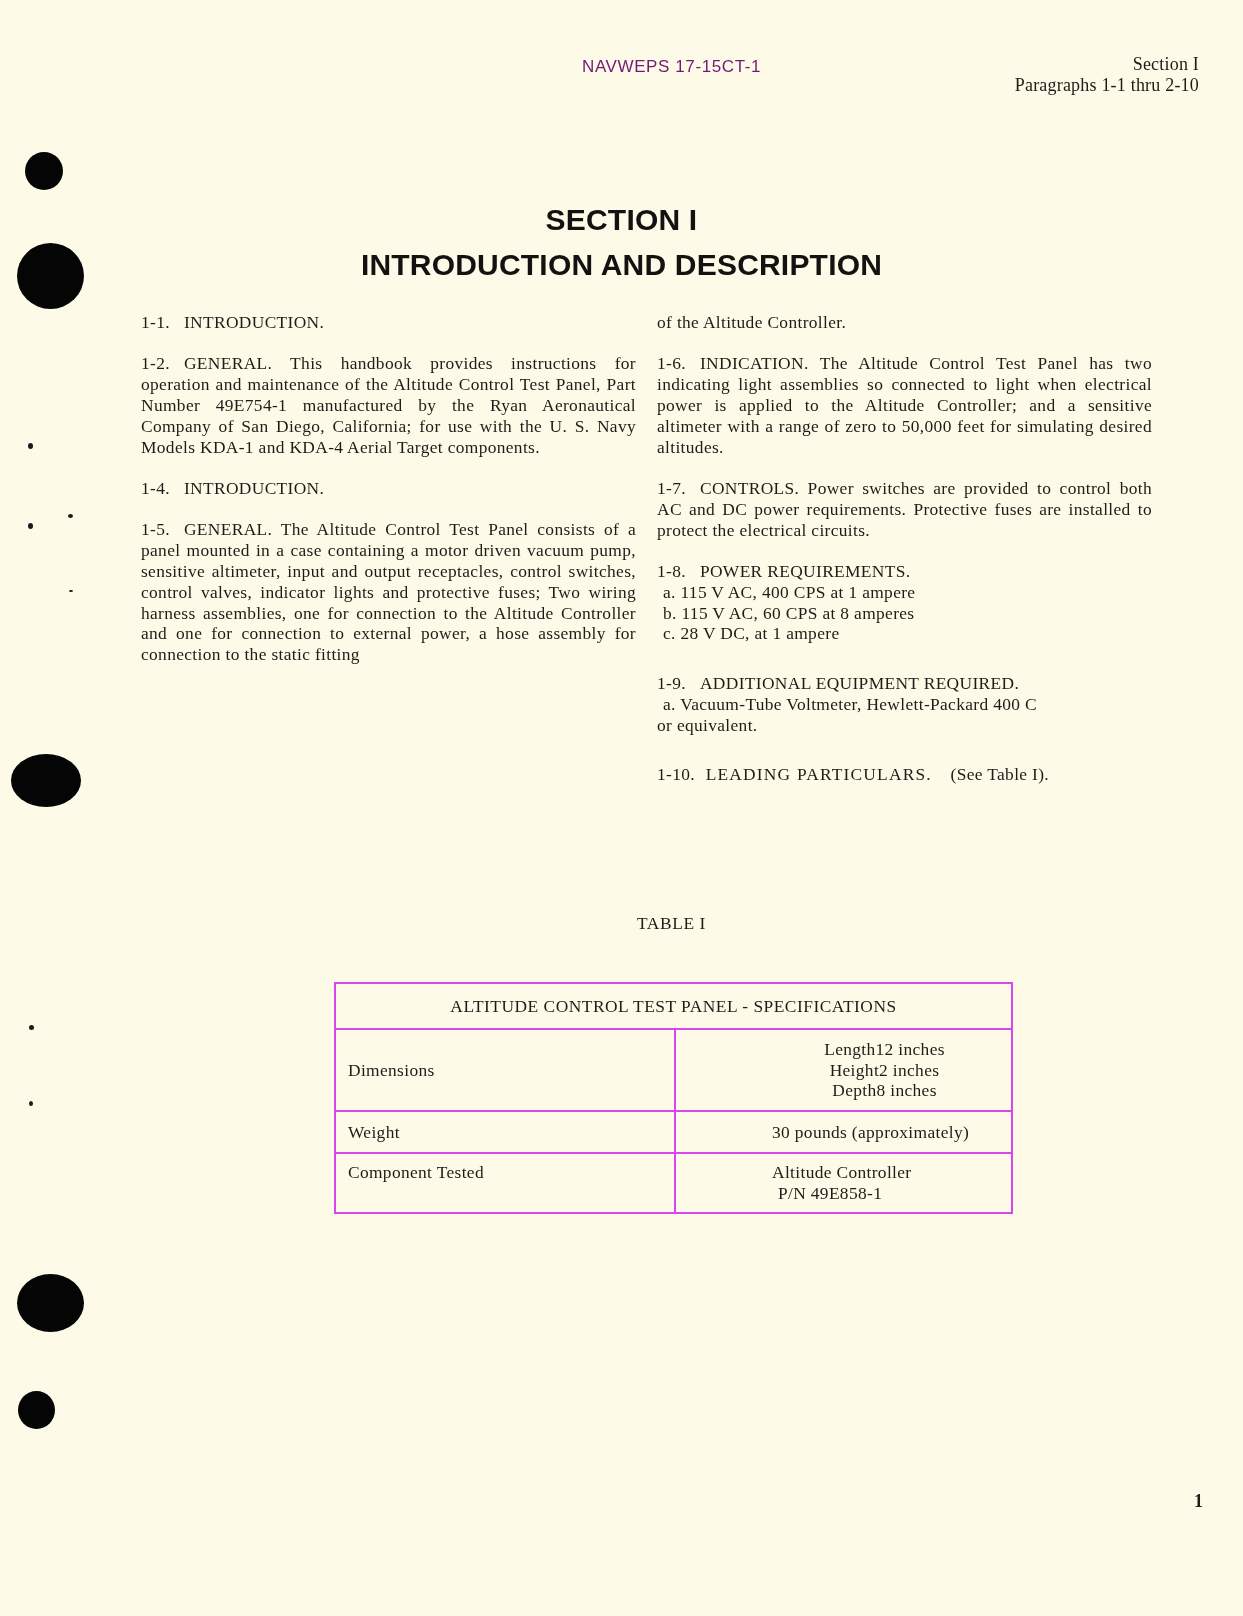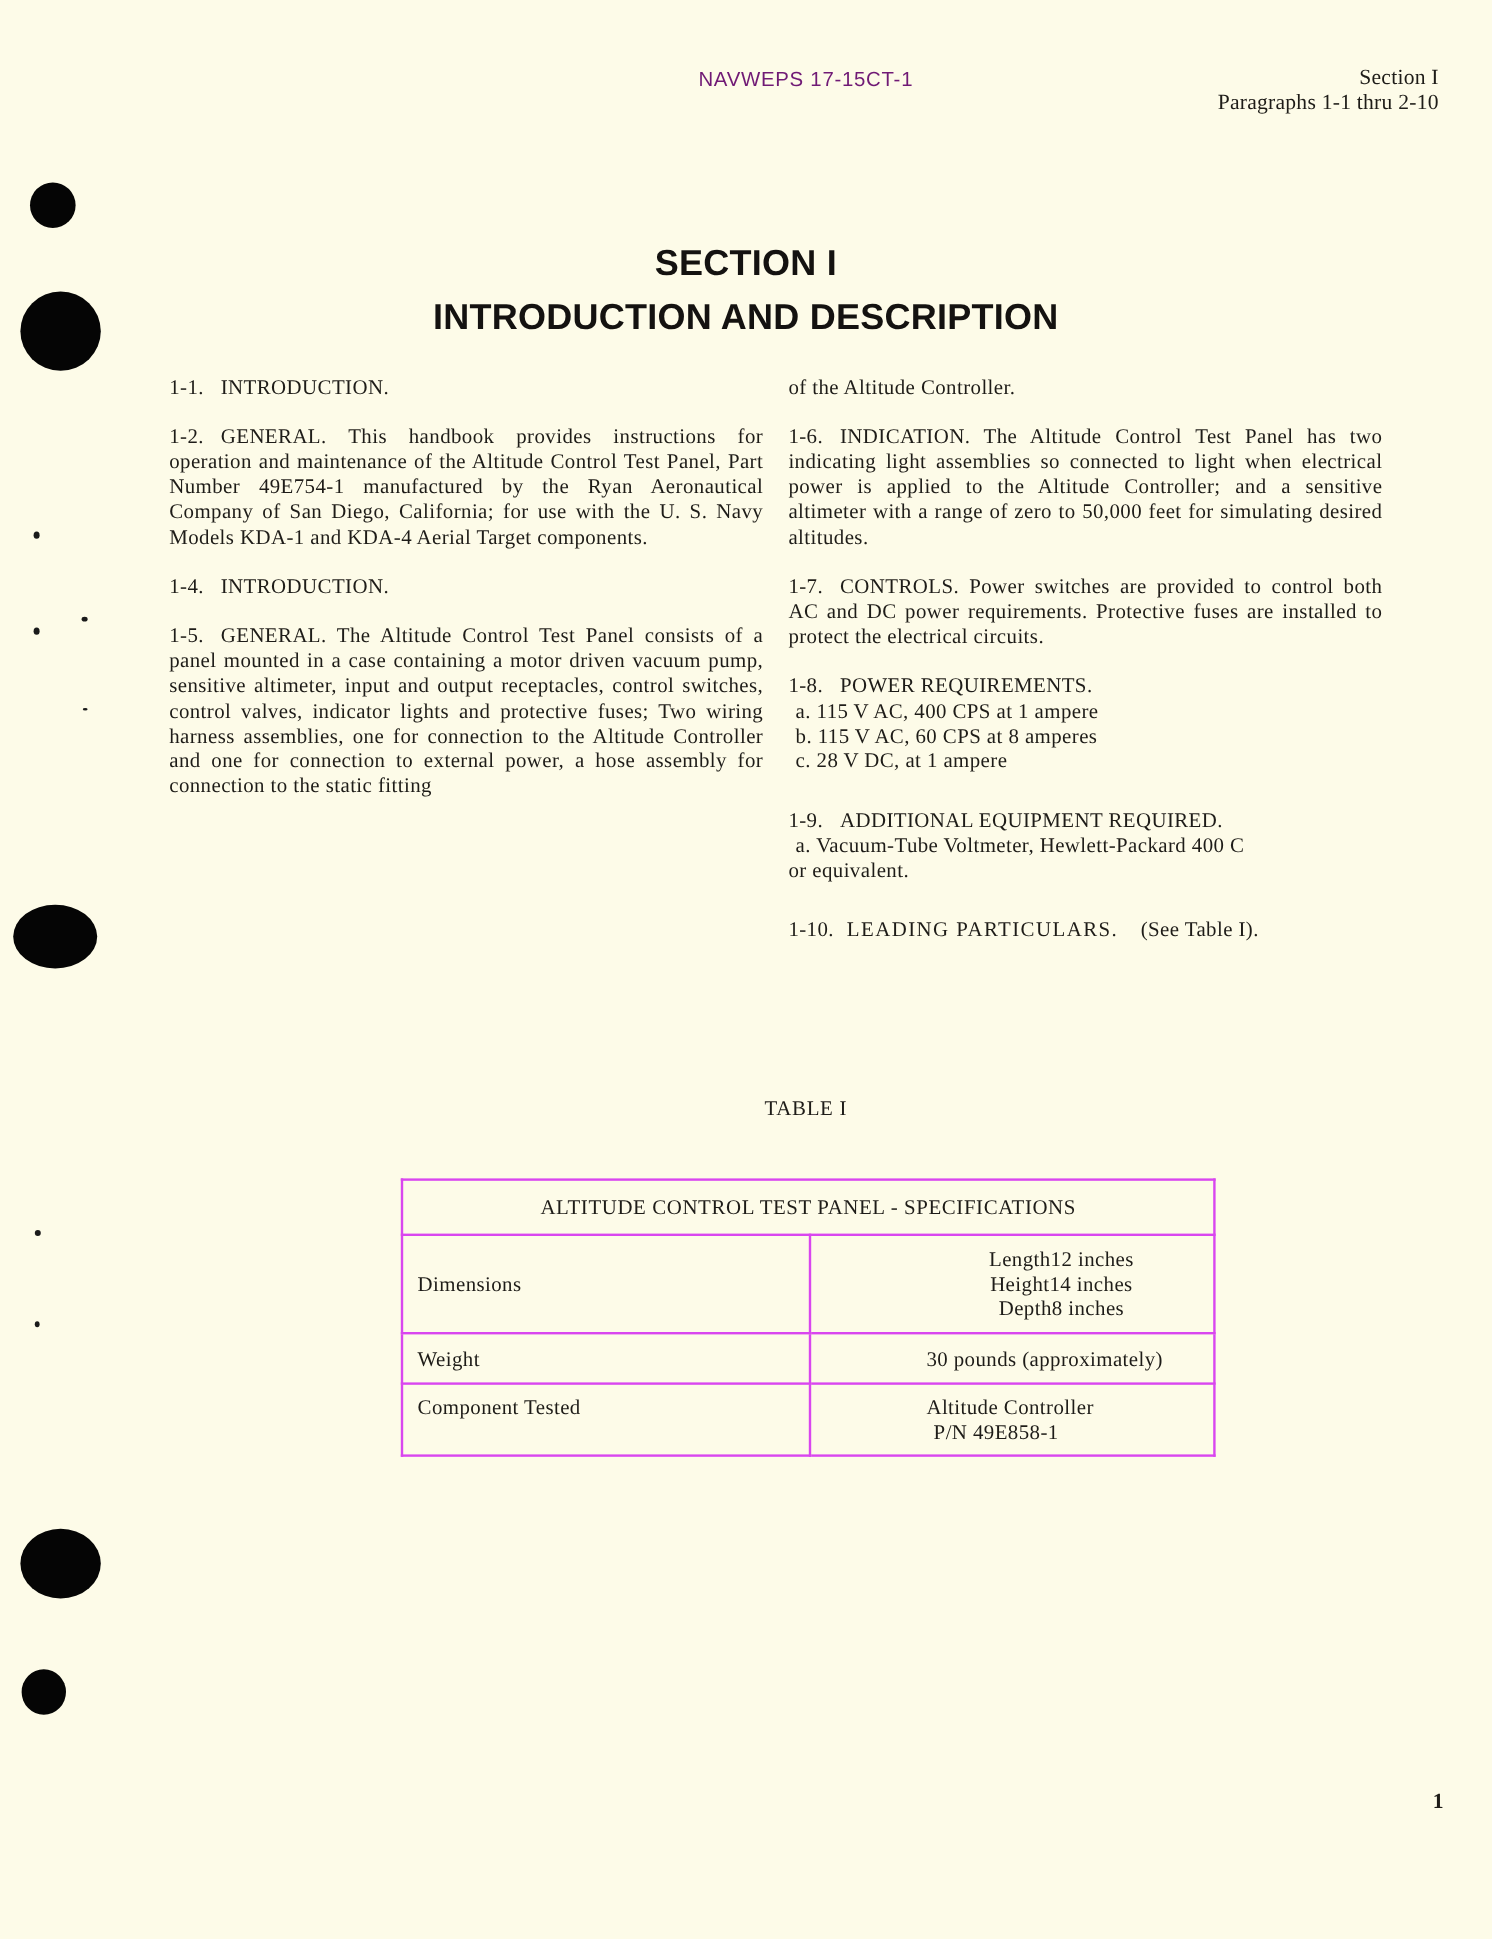--- a/index.html
+++ b/index.html
@@ -149,21 +149,21 @@
     </tr>
     <tr class="dims-row">
       <td class="lbl">Dimensions</td>
       <td class="val">
         <div class="dim-line">
           <span>Length</span>
           <span>12 inches</span>
         </div>
         <div class="dim-line">
           <span>Height</span>
-          <span>14 inches</span>
+          <span>2 inches</span>
         </div>
         <div class="dim-line">
           <span>Depth</span>
           <span>8 inches</span>
         </div>
       </td>
     </tr>
     <tr class="weight-row">
       <td class="lbl">Weight</td>
       <td class="val">30 pounds (approximately)</td>

